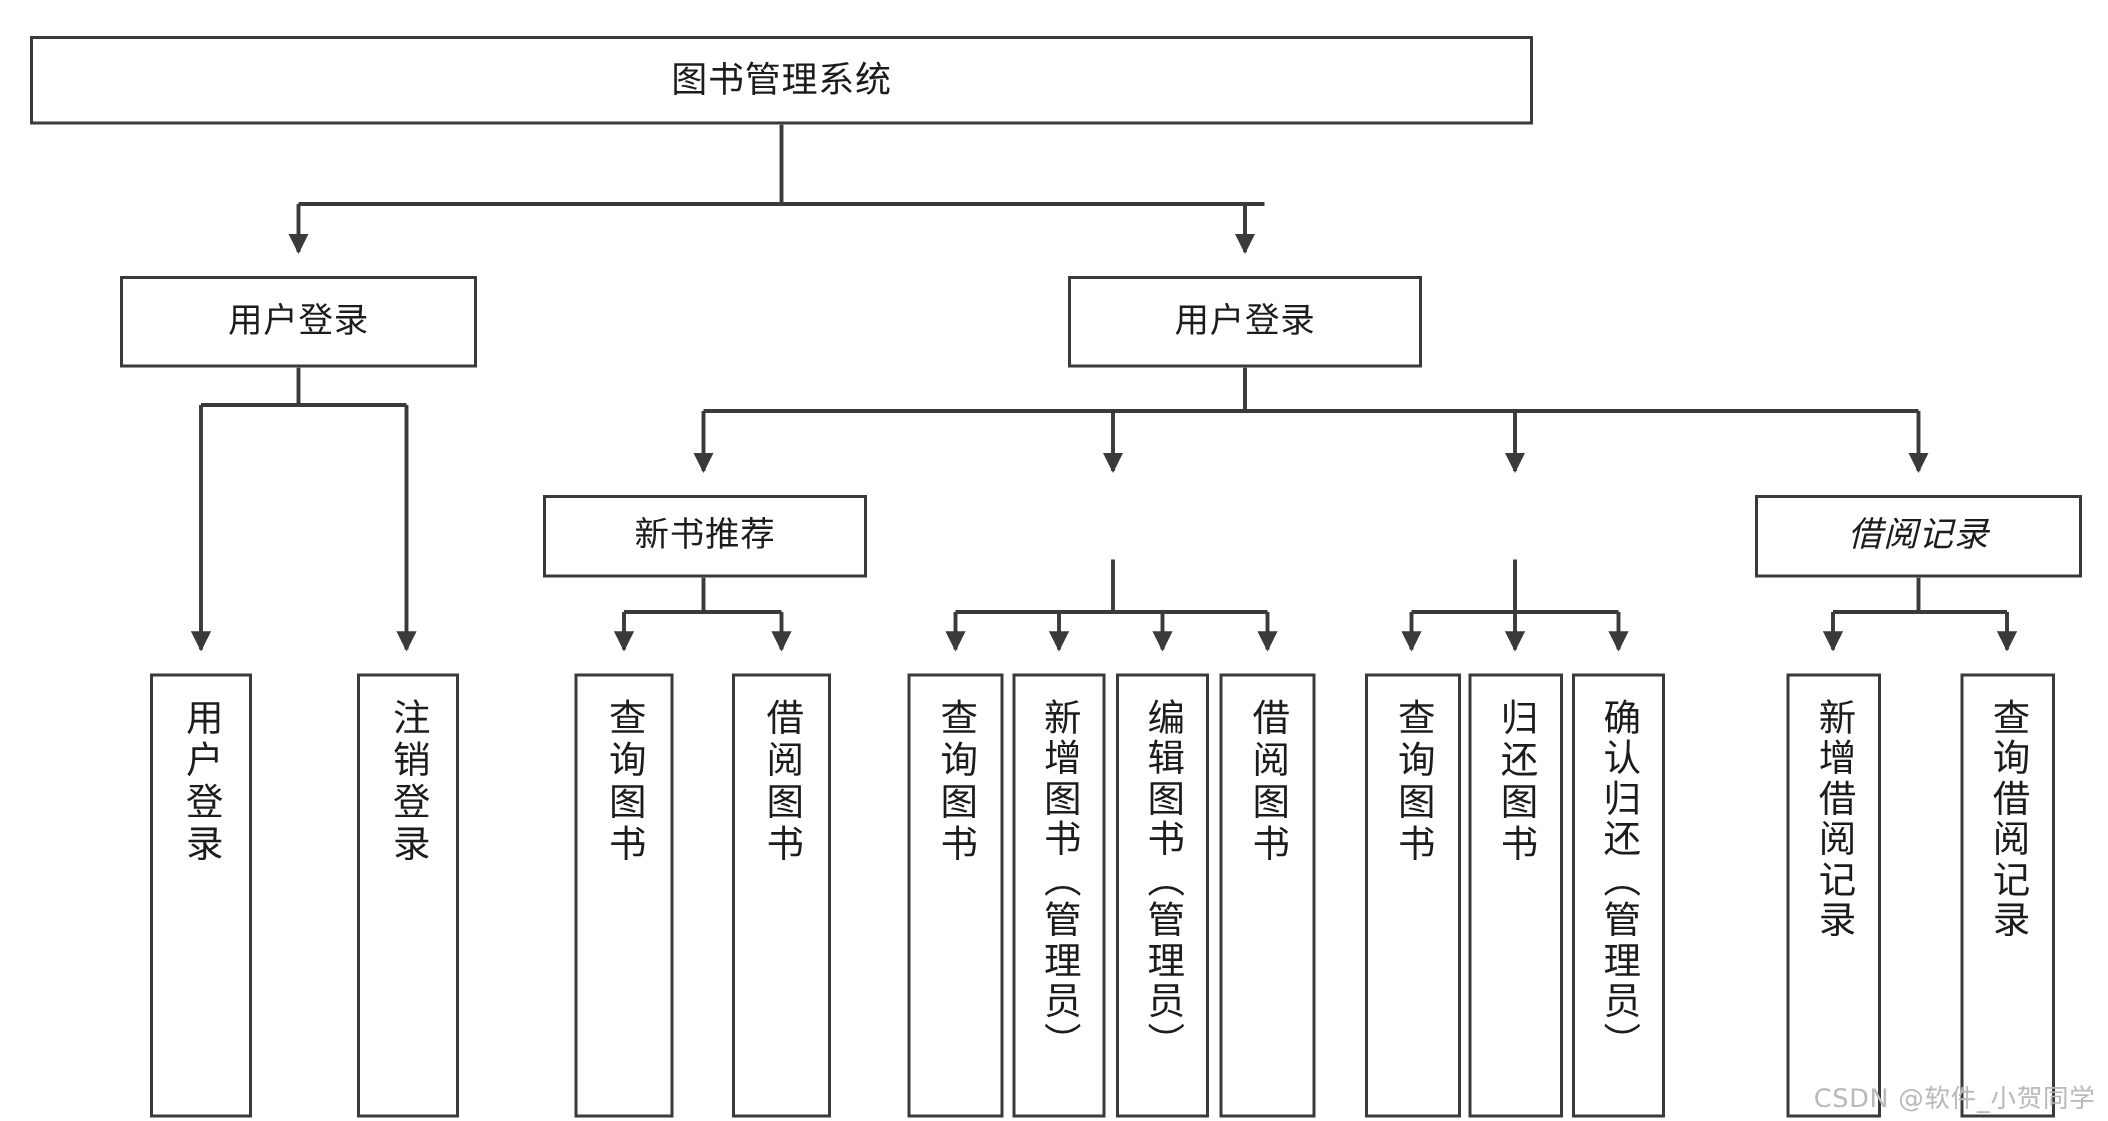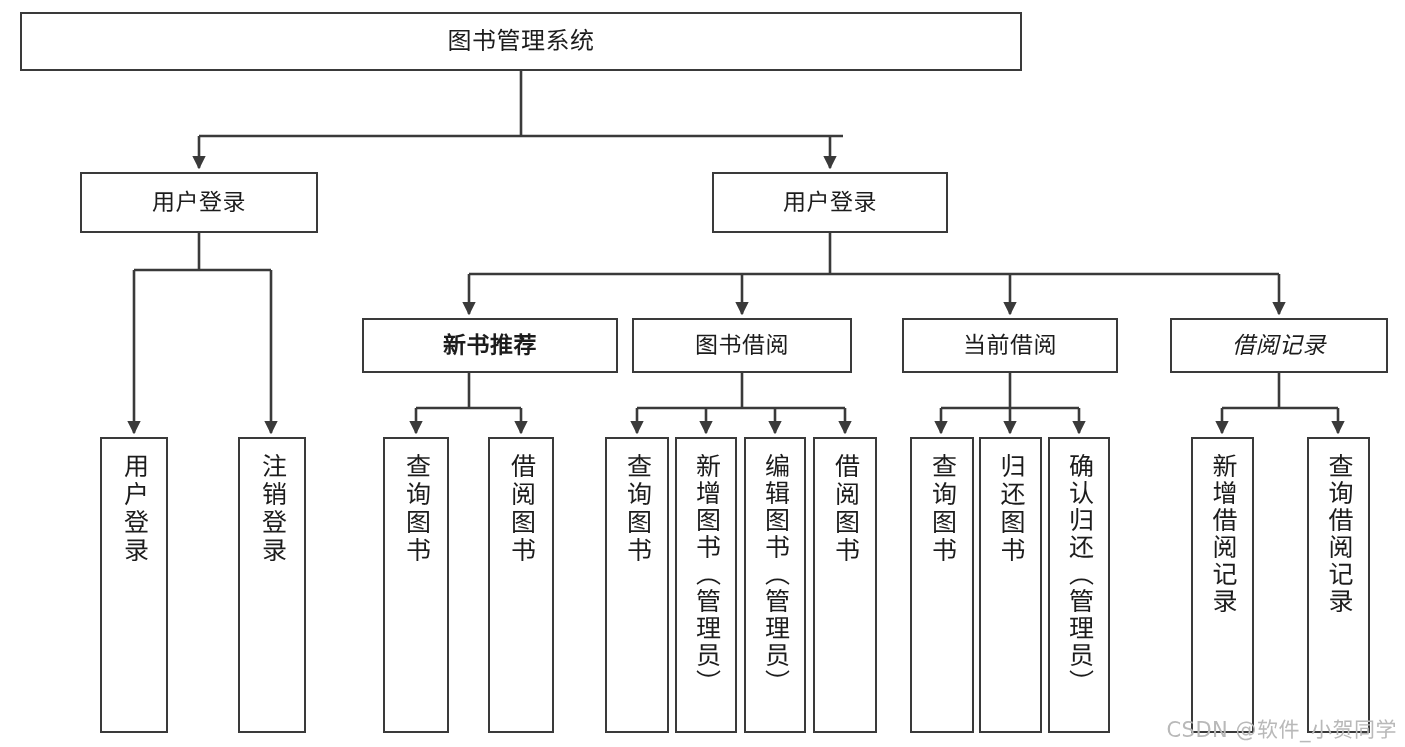--- a/index.html
+++ b/index.html
@@ -29,20 +29,21 @@
   .node {
     position: absolute;
     box-sizing: border-box;
     background: #ffffff;
     border: 2.5px solid #3a3a3a;
     display: flex;
     align-items: center;
     justify-content: center;
     color: #1c1c1c;
     z-index: 2;
+    margin-top: 12px;
   }
   .node-label {
     display: block;
     text-align: center;
     line-height: 1.18;
     white-space: nowrap;
   }
   
   .node.horiz .node-label {
     font-size: 23px;
@@ -67,21 +68,21 @@
     height: auto;
   }
   .node.leaf.tall .node-label {
     letter-spacing: 2px;
   }
   
   #watermark {
     position: absolute;
     right: 8px;
     bottom: 4px;
-    font-size: 21px;
+    font-size: 17px;
     color: #b9b9b9;
     letter-spacing: 0.5px;
     z-index: 5;
     white-space: nowrap;
     font-family: "DejaVu Sans", "Liberation Sans", sans-serif;
   }
 </style>
 </head>
 <body>
 
@@ -143,28 +144,22 @@
     <span class="node-label">图书管理系统</span>
   </div>
 
   <div class="node horiz" style="left:80px; top:172px; width:238px; height:61px;">
     <span class="node-label">用户登录</span>
   </div>
   <div class="node horiz" style="left:712px; top:172px; width:236px; height:61px;">
     <span class="node-label">用户登录</span>
   </div>
 
-  <div class="node horiz" style="left:362px; top:318px; width:256px; height:55px;font-weight:bold;">
+  <div class="node horiz" style="left:362px; top:318px; width:216px; height:55px;">
     <span class="node-label">新书推荐</span>
-  </div>
-  <div class="node horiz" style="left:632px; top:318px; width:220px; height:55px;">
-    <span class="node-label">图书借阅</span>
-  </div>
-  <div class="node horiz" style="left:902px; top:318px; width:216px; height:55px;">
-    <span class="node-label">当前借阅</span>
   </div>
   <div class="node horiz" style="left:1170px; top:318px; width:218px; height:55px;font-style:italic;">
     <span class="node-label">借阅记录</span>
   </div>
 
   <div class="node leaf" style="left:100px; top:437px; width:68px; height:296px;">
     <span class="node-label">用户登录</span>
   </div>
   <div class="node leaf" style="left:238px; top:437px; width:68px; height:296px;">
     <span class="node-label">注销登录</span>

